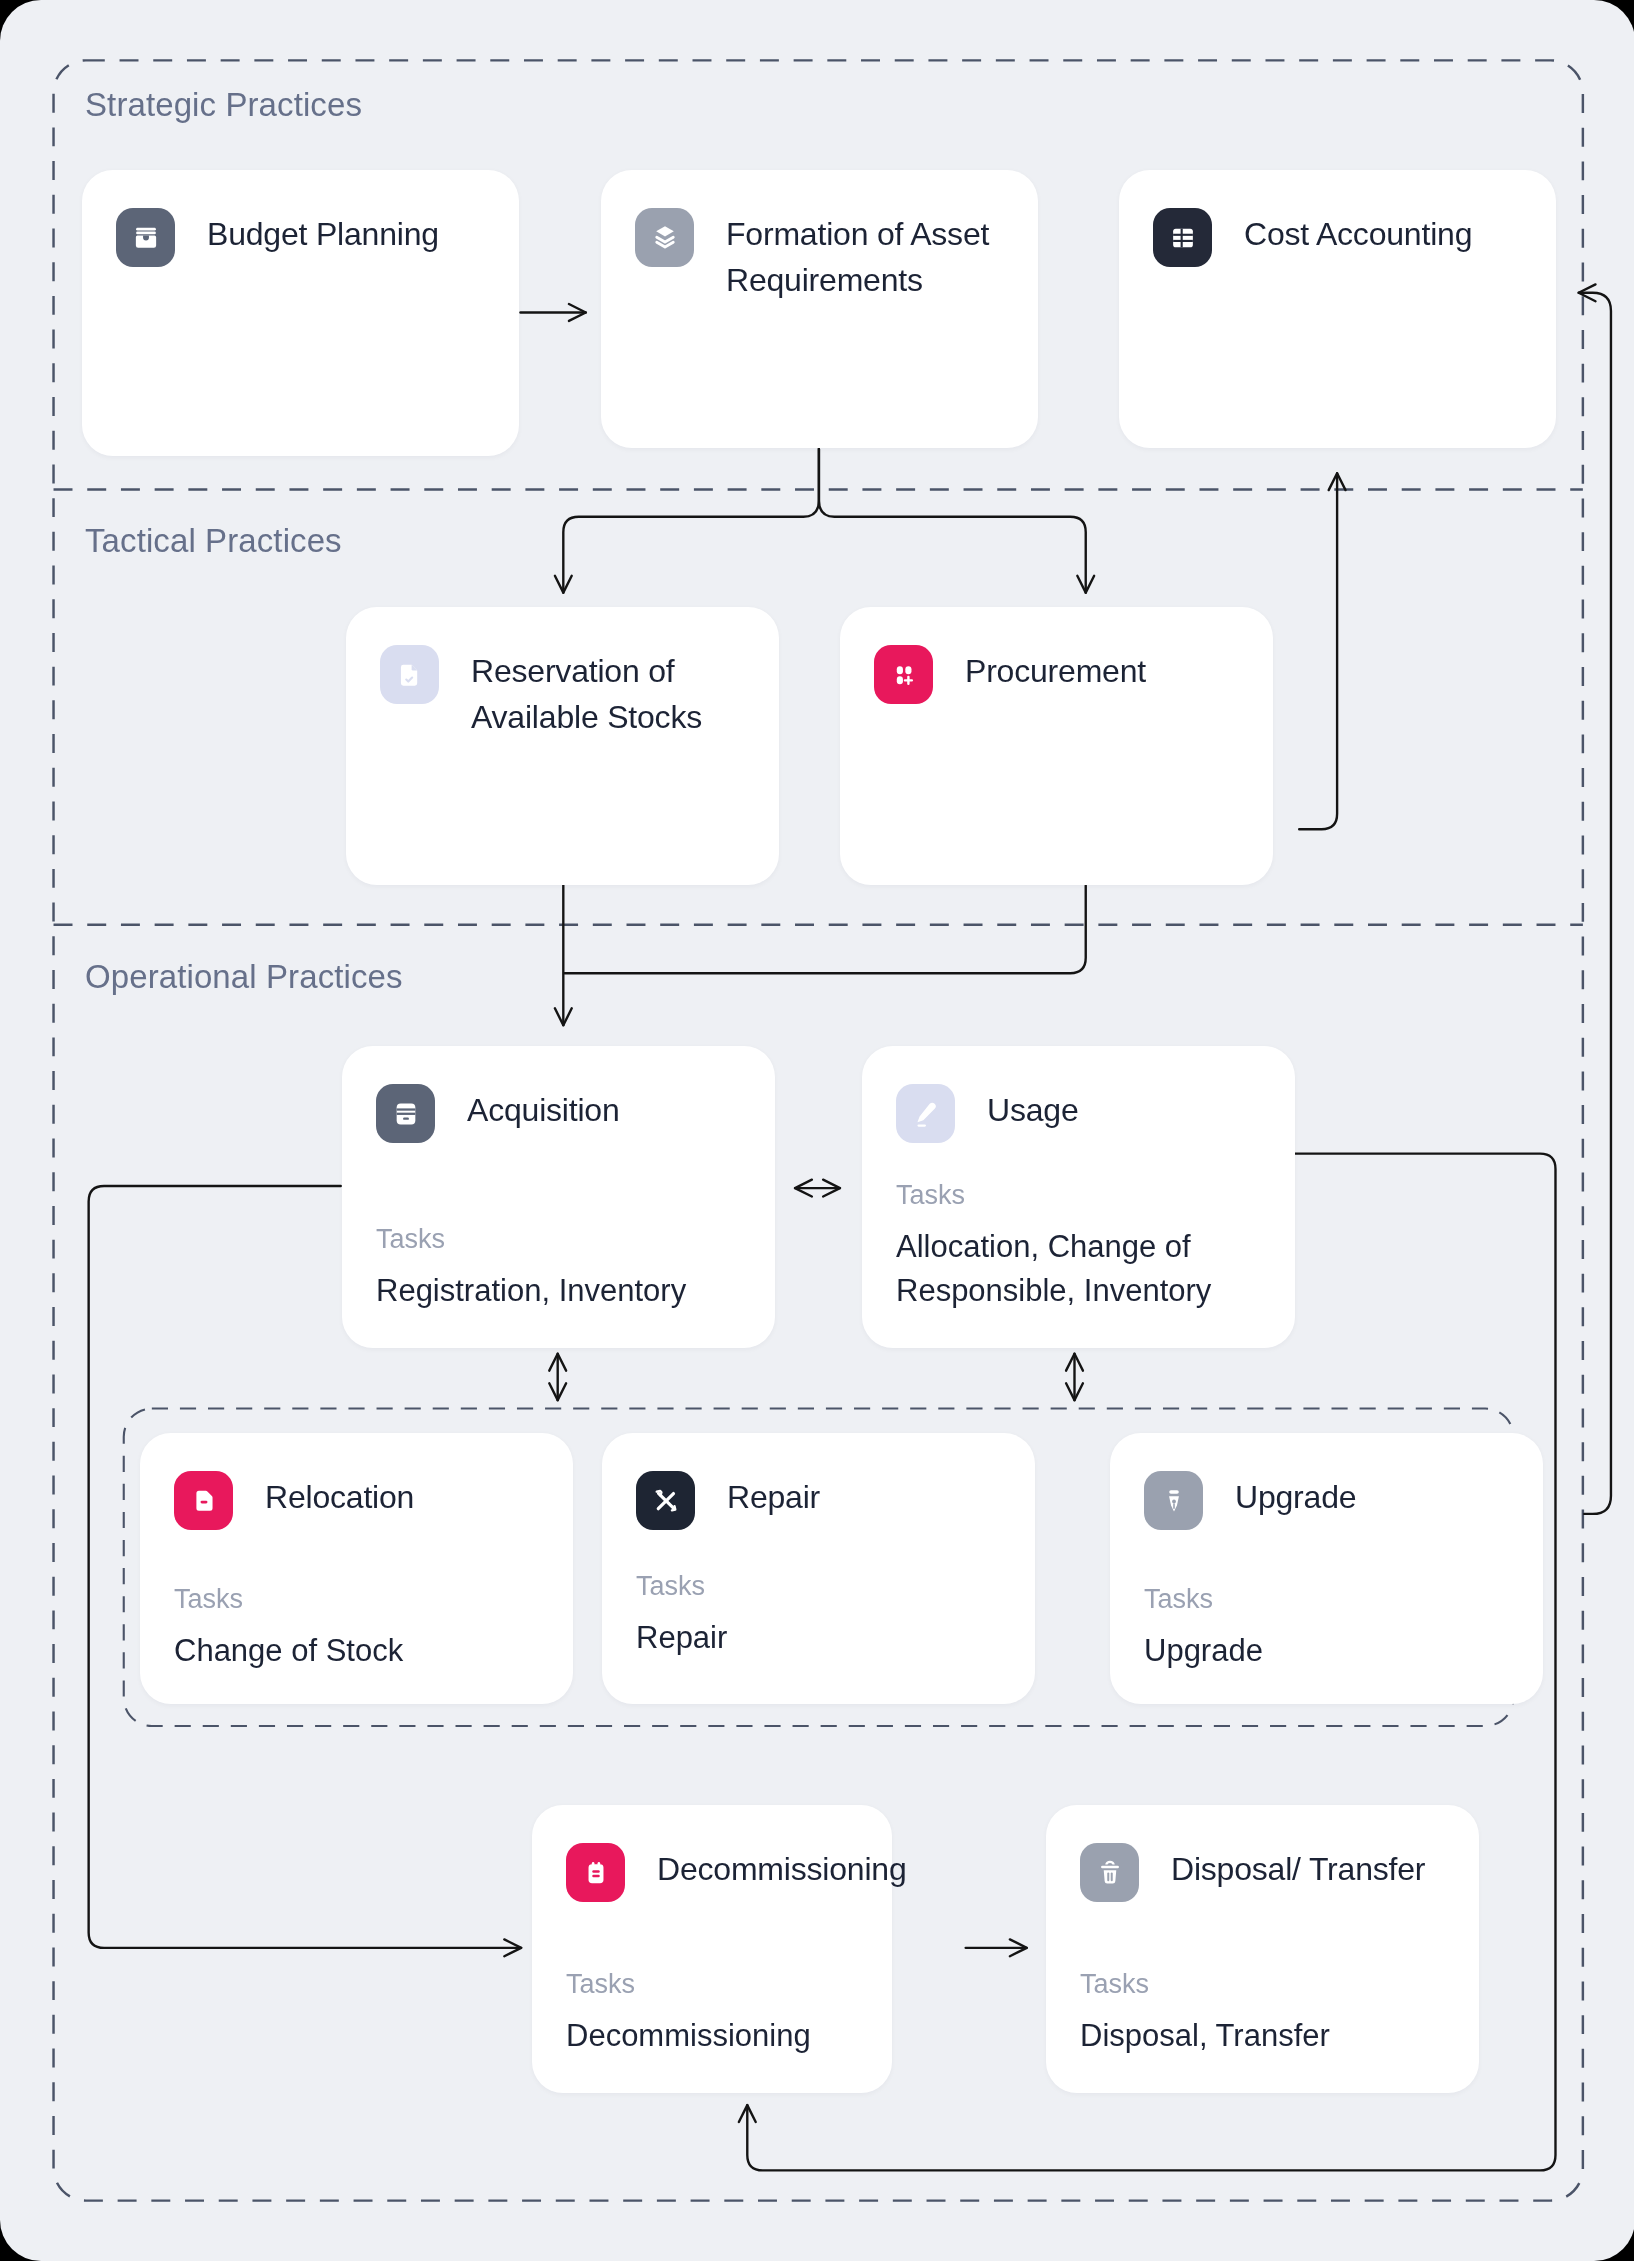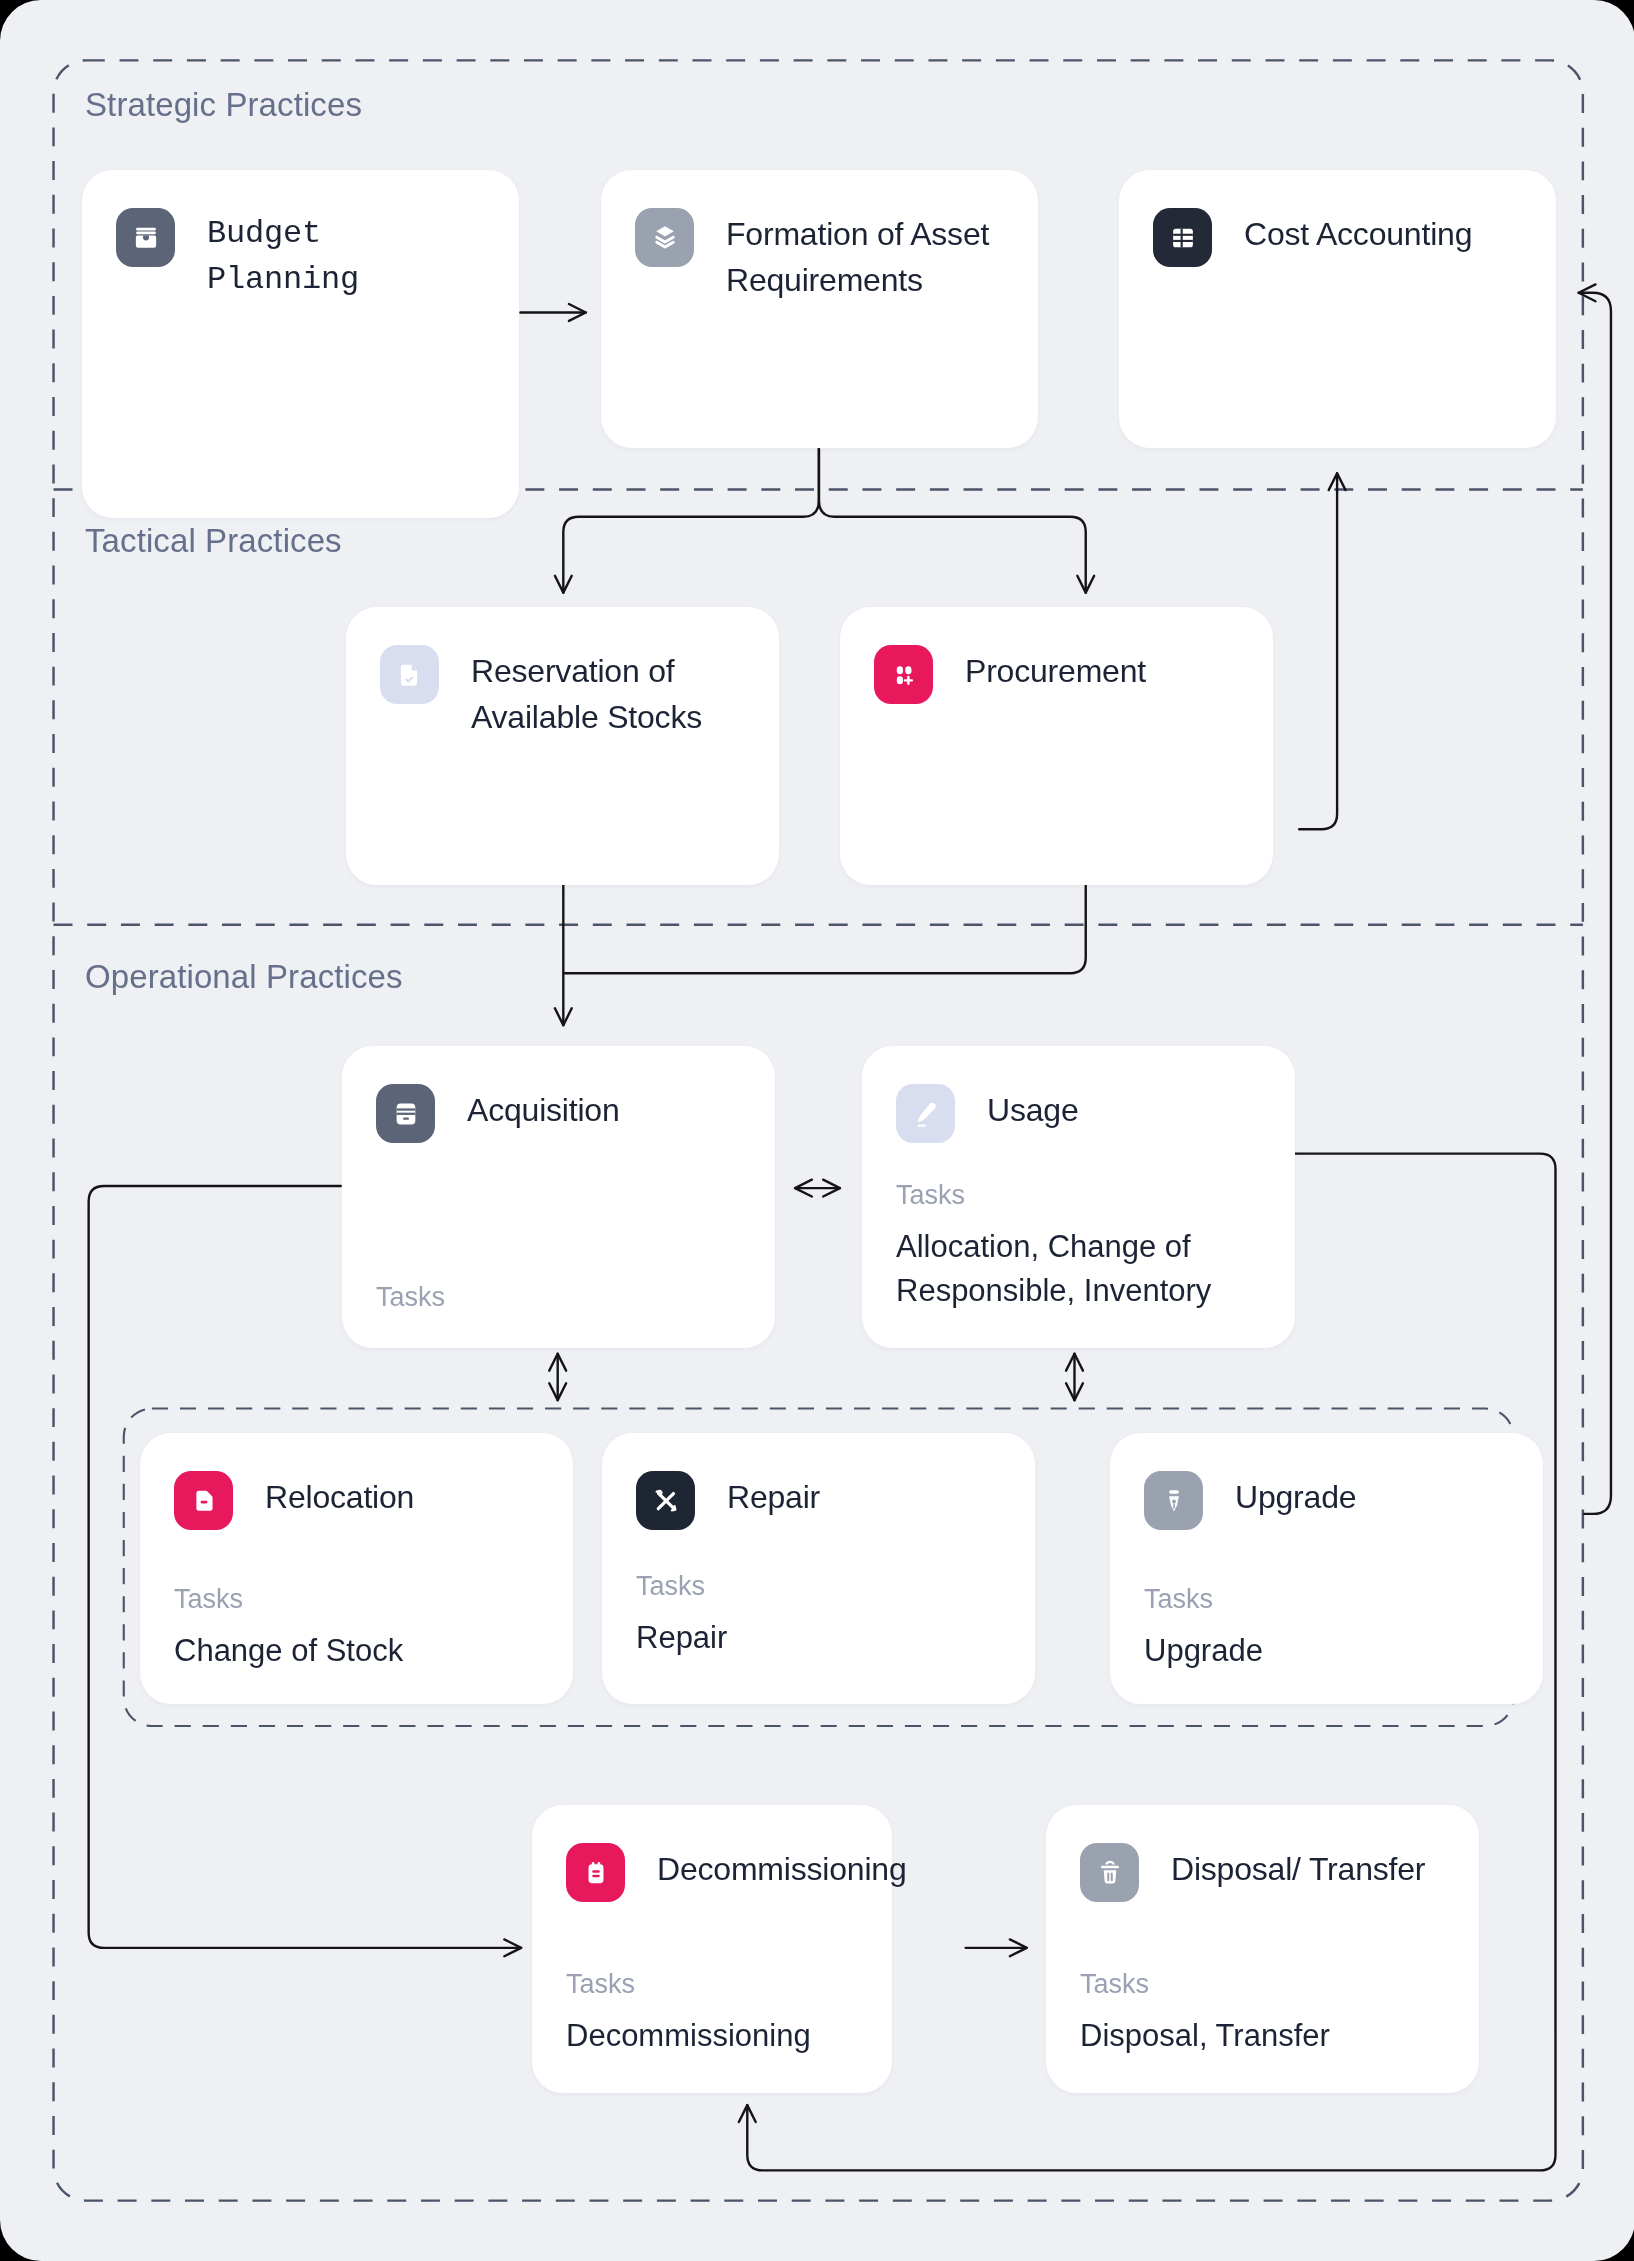--- a/index.html
+++ b/index.html
@@ -15,21 +15,21 @@
         box-shadow:0 1.4px 5.6px rgba(20,25,45,0.04);}
   .card-head{display:flex;gap:32px;align-items:flex-start;}
   .icon{width:59px;height:59px;border-radius:17px;flex:none;display:flex;align-items:center;justify-content:center;}
   .icon svg{display:block;}
   .card-title{font-size:32px;line-height:1.45;color:#1C2335;font-weight:500;letter-spacing:-0.2px;margin-top:2.8px;}
   .card-tasks{margin-top:auto;}
   .tasks-label{font-size:27px;color:#9AA1B2;font-weight:400;}
   .tasks-value{font-size:31px;color:#1C2335;font-weight:500;line-height:1.42;margin-top:14px;}
   .bg-pink{background:#E8185C;} .bg-slate{background:#5C6577;} .bg-gray{background:#9AA1AF;}
   .bg-dark{background:#242938;} .bg-darknavy{background:#1E2533;} .bg-lav{background:#D9DDF0;}
-  #card-budget{left:82px;top:170px;width:437px;height:348px;font-family:Liberation Mono, monospace;}
+  #card-budget{left:82px;top:170px;width:437px;height:286px;}
   #card-formation{left:601px;top:170px;width:437px;height:278px;}
   #card-cost{left:1119px;top:170px;width:437px;height:278px;}
   #card-reservation{left:346px;top:607px;width:433px;height:278px;}
   #card-procurement{left:840px;top:607px;width:433px;height:278px;}
   #card-acquisition{left:342px;top:1046px;width:433px;height:302px;}
   #card-usage{left:862px;top:1046px;width:433px;height:302px;}
   #card-relocation{left:140px;top:1433px;width:433px;height:271px;padding-bottom:31px;}
   #card-repair{left:602px;top:1433px;width:433px;height:271px;padding-bottom:44px;}
   #card-upgrade{left:1110px;top:1433px;width:433px;height:271px;padding-bottom:31px;}
   #card-decommissioning{left:532px;top:1805px;width:360px;height:288px;}
@@ -153,20 +153,21 @@
           <rect x="5" y="4.2" width="14" height="15.6" rx="3" fill="#fff"></rect>
           <rect x="5" y="7.8" width="14" height="1.7" fill="#5C6577"></rect>
           <rect x="5" y="11" width="14" height="1.7" fill="#5C6577"></rect>
           <rect x="9.8" y="14.6" width="4.4" height="1.8" rx="0.9" fill="#5C6577"></rect>
         </svg>
       </span>
       <div class="card-title">Acquisition</div>
     </div>
     <div class="card-tasks">
       <div class="tasks-label">Tasks</div>
+      <div class="tasks-value">Registration, Inventory</div>
     </div>
   </div>
 
   <div class="card" id="card-usage">
     <div class="card-head">
       <span class="icon bg-lav">
         <svg width="32" height="32" viewBox="0 0 24 24">
           <path d="M14.8,4.4 a2.6,2.6 0 0 1 3.7,3.7 L10,16.6 L5.6,18.2 L7.2,13.8 Z" fill="#fff"></path>
           <rect x="5.6" y="19.8" width="6.4" height="1.7" rx="0.85" fill="#fff"></rect>
         </svg>

